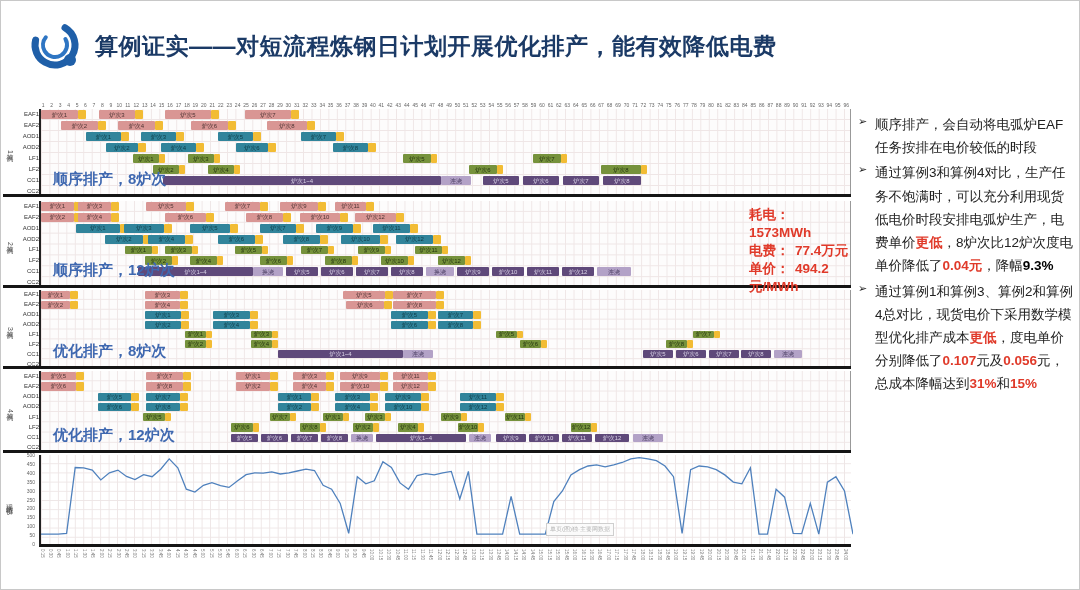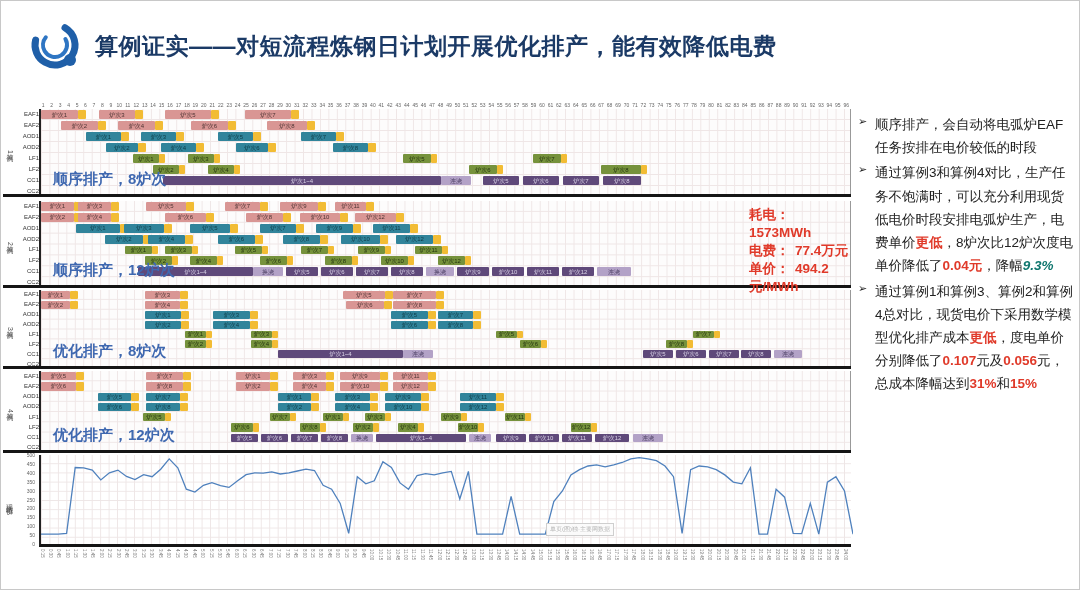--- a/index.html
+++ b/index.html
@@ -619,21 +619,21 @@
       <span>24:00</span>
     </div>
 
   <div class="notes" id="notes">
       <div class="bullet">
         <div class="bmark">➢</div>
         <div class="btext"><span>顺序排产，会自动将电弧炉EAF任务按排在电价较低的时段</span></div>
       </div>
       <div class="bullet">
         <div class="bmark">➢</div>
-        <div class="btext"><span>通过算例3和算例4对比，生产任务不饱满时，可以充分利用现货低电价时段安排电弧炉生产，电费单价</span><span class="red" style="color: rgb(224, 58, 42);">更低</span><span>，8炉次比12炉次度电单价降低了</span><span class="red" style="color: rgb(224, 58, 42);">0.04元</span><span>，降幅</span><span class="red" style="color: #0f766e; font-style: italic;">9.3%</span></div>
+        <div class="btext"><span>通过算例3和算例4对比，生产任务不饱满时，可以充分利用现货低电价时段安排电弧炉生产，电费单价</span><span class="red" style="color: rgb(224, 58, 42);">更低</span><span>，8炉次比12炉次度电单价降低了</span><span class="red" style="color: rgb(224, 58, 42);">0.04元</span><span>，降幅</span><span class="red" style="color: #000000;">9.3%</span></div>
       </div>
       <div class="bullet">
         <div class="bmark">➢</div>
         <div class="btext"><span>通过算例1和算例3、算例2和算例4总对比，现货电价下采用数学模型优化排产成本</span><span class="red" style="color: rgb(224, 58, 42);">更低</span><span>，度电单价分别降低了</span><span class="red" style="color: rgb(224, 58, 42);">0.107</span><span>元及</span><span class="red" style="color: rgb(224, 58, 42);">0.056</span><span>元，总成本降幅达到</span><span class="red" style="color: rgb(224, 58, 42);">31%</span><span>和</span><span class="red" style="color: rgb(224, 58, 42);">15%</span></div>
       </div>
     </div>
 
 </div>
 
 </body></html>

